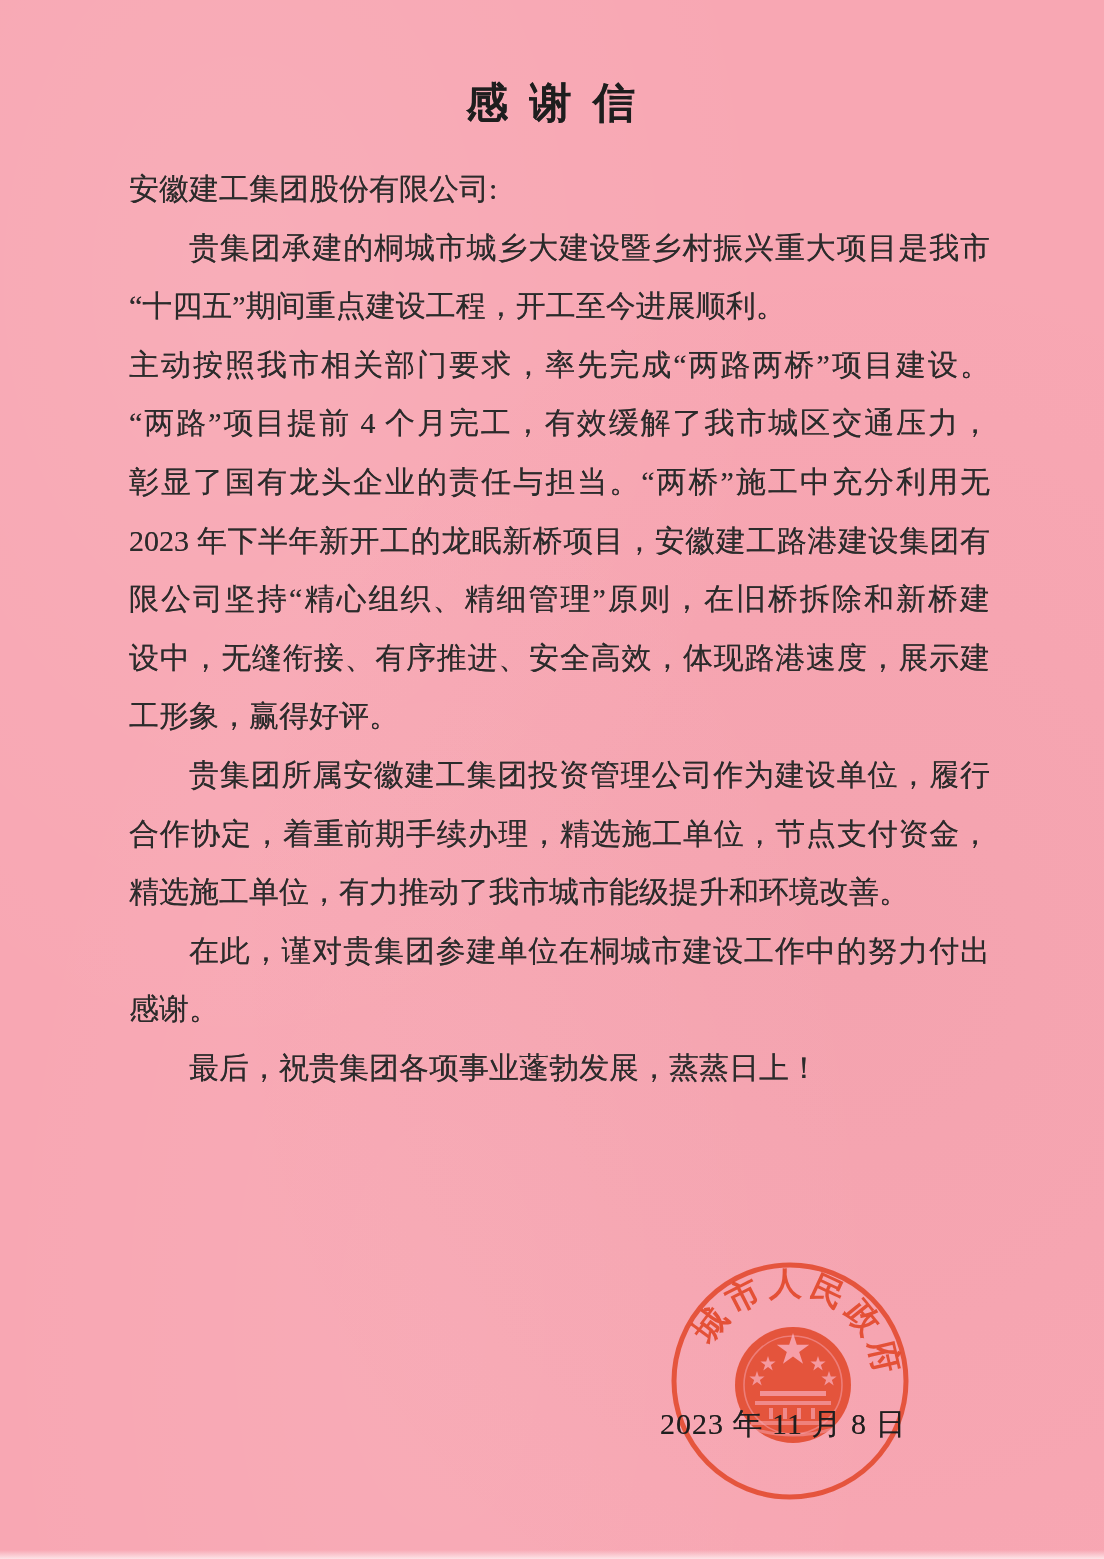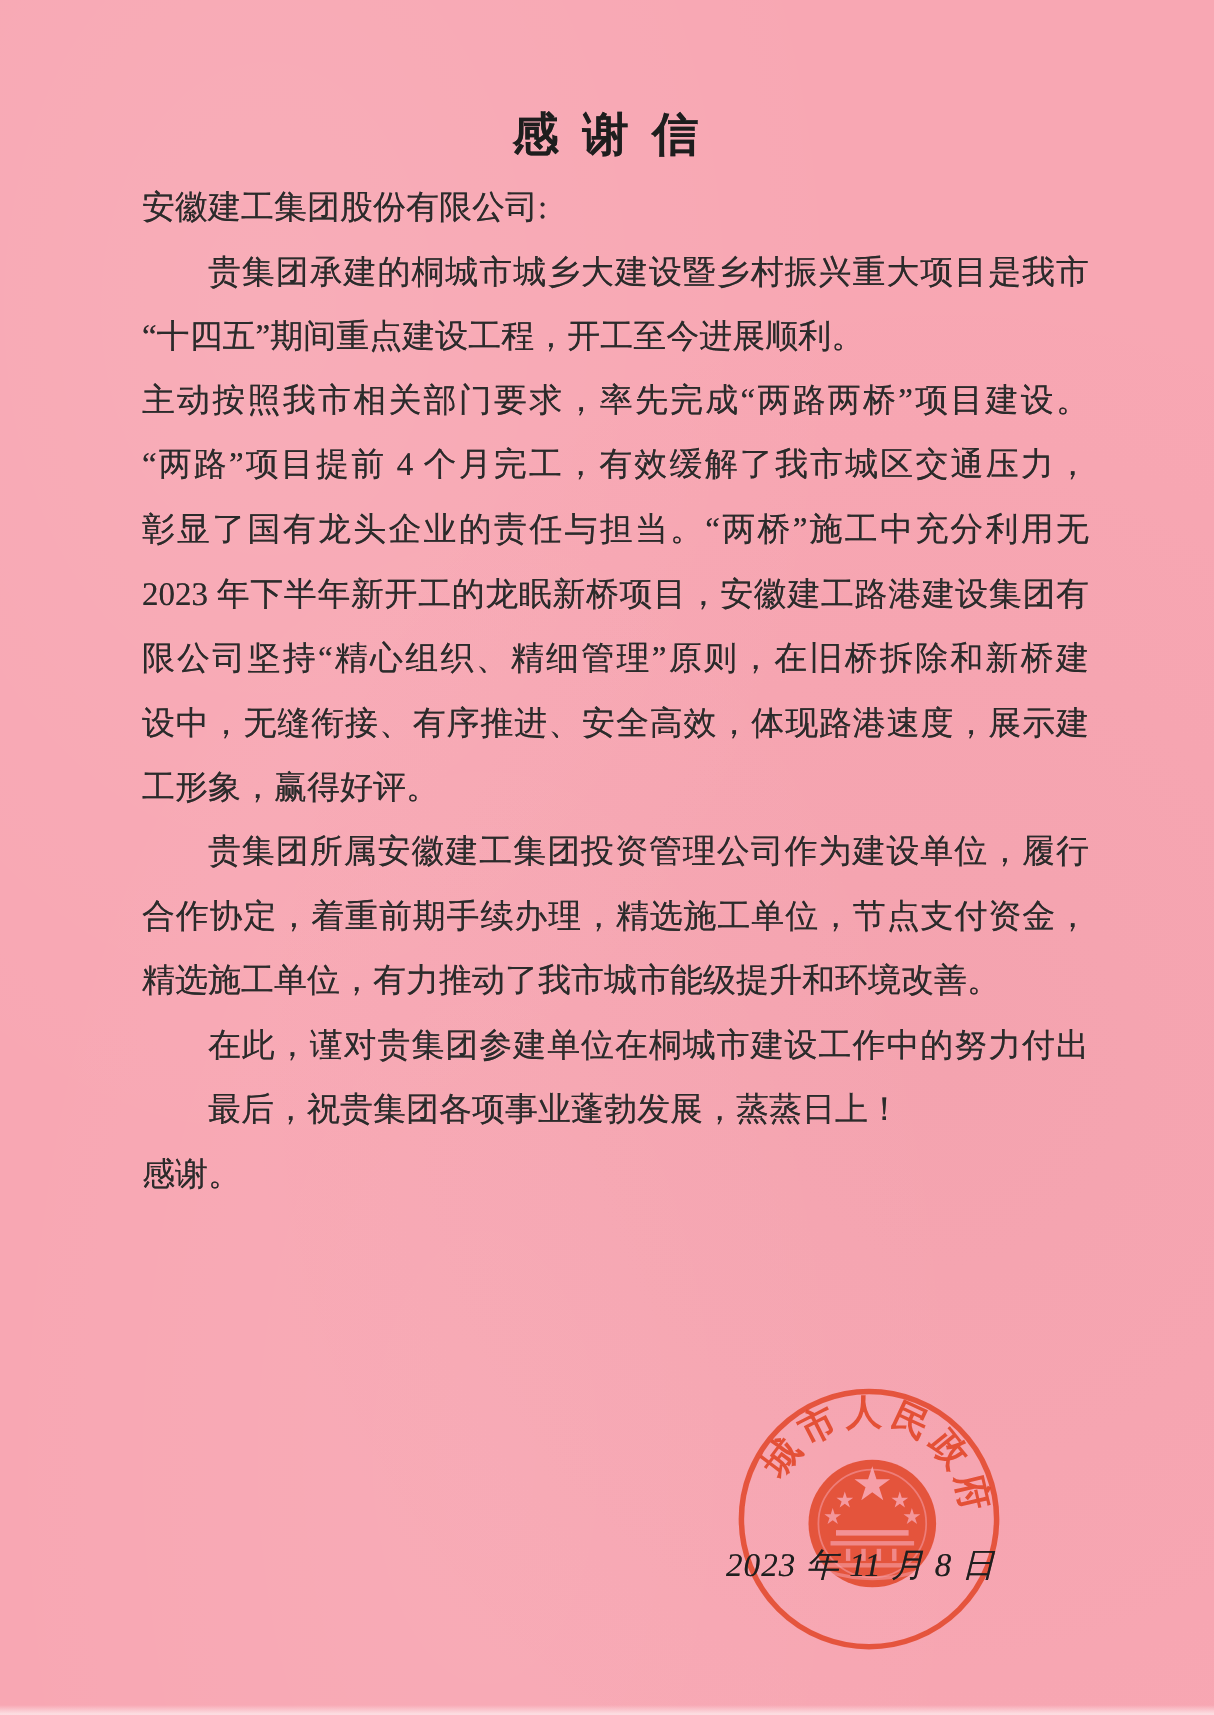--- a/index.html
+++ b/index.html
@@ -23,21 +23,21 @@
       radial-gradient(ellipse at 40% 85%, rgba(255,255,255,0.05), transparent 50%);
   }
   
   .page::after {
     content: "";
     position: absolute; left: 0; right: 0; bottom: 0; height: 9px;
     background: linear-gradient(to bottom, rgba(255,235,238,0), #fbd2d8 70%, #fde4e7);
   }
   .title {
     position: absolute;
-    top: 100px; left: 0; width: 100%;
+    top: 80px; left: 0; width: 100%;
     margin: 0;
     text-align: center;
     font-size: 42px;
     line-height: 1.1;
     font-weight: bold;
     letter-spacing: 3px;
     word-spacing: 5px;
     color: #1e1e1e;
     text-shadow: 0 0 0.6px rgba(30,30,30,0.7);
   }
@@ -72,21 +72,20 @@
   .date {
     position: absolute;
     left: 660px; top: 1404px;
     font-size: 30px;
     line-height: 40px;
     letter-spacing: 1px;
     color: #1f1f1f;
     text-shadow: 0 0 0.5px rgba(35,35,35,0.65);
     z-index: 3;
     white-space: pre;
-    font-style: italic;
   }
 </style>
 </head>
 <body>
 
 <div class="page">
 
   <h1 class="title">感 谢 信</h1>
 
   <div class="body-block">
@@ -97,22 +96,22 @@
       <div class="line fill">“两路”项目提前 4 个月完工，有效缓解了我市城区交通压力，</div>
       <div class="line fill">彰显了国有龙头企业的责任与担当。“两桥”施工中充分利用无</div>
       <div class="line fill">2023 年下半年新开工的龙眠新桥项目，安徽建工路港建设集团有</div>
       <div class="line fill">限公司坚持“精心组织、精细管理”原则，在旧桥拆除和新桥建</div>
       <div class="line fill">设中，无缝衔接、有序推进、安全高效，体现路港速度，展示建</div>
       <div class="line">工形象，赢得好评。</div>
       <div class="line indent fill">贵集团所属安徽建工集团投资管理公司作为建设单位，履行</div>
       <div class="line fill">合作协定，着重前期手续办理，精选施工单位，节点支付资金，</div>
       <div class="line">精选施工单位，有力推动了我市城市能级提升和环境改善。</div>
       <div class="line indent fill">在此，谨对贵集团参建单位在桐城市建设工作中的努力付出</div>
+      <div class="line">感谢。</div>
       <div class="line indent">最后，祝贵集团各项事业蓬勃发展，蒸蒸日上！</div>
-      <div class="line">感谢。</div>
     </div>
 
   <div class="stamp">
     <svg viewBox="-123 -123 246 246" width="246" height="246">
       <defs>
         <polygon id="star" points="0,-10 2.25,-3.09 9.51,-3.09 3.63,1.18 5.88,8.09 0,3.82 -5.88,8.09 -3.63,1.18 -9.51,-3.09 -2.25,-3.09"></polygon>
         <path id="arcPath" d="M -80.8 29.4 A 86 86 0 1 1 80.8 29.4" fill="none"></path>
       </defs>
 
       <circle r="116" fill="none" stroke="var(--red)" stroke-width="5" opacity="0.88"></circle>

